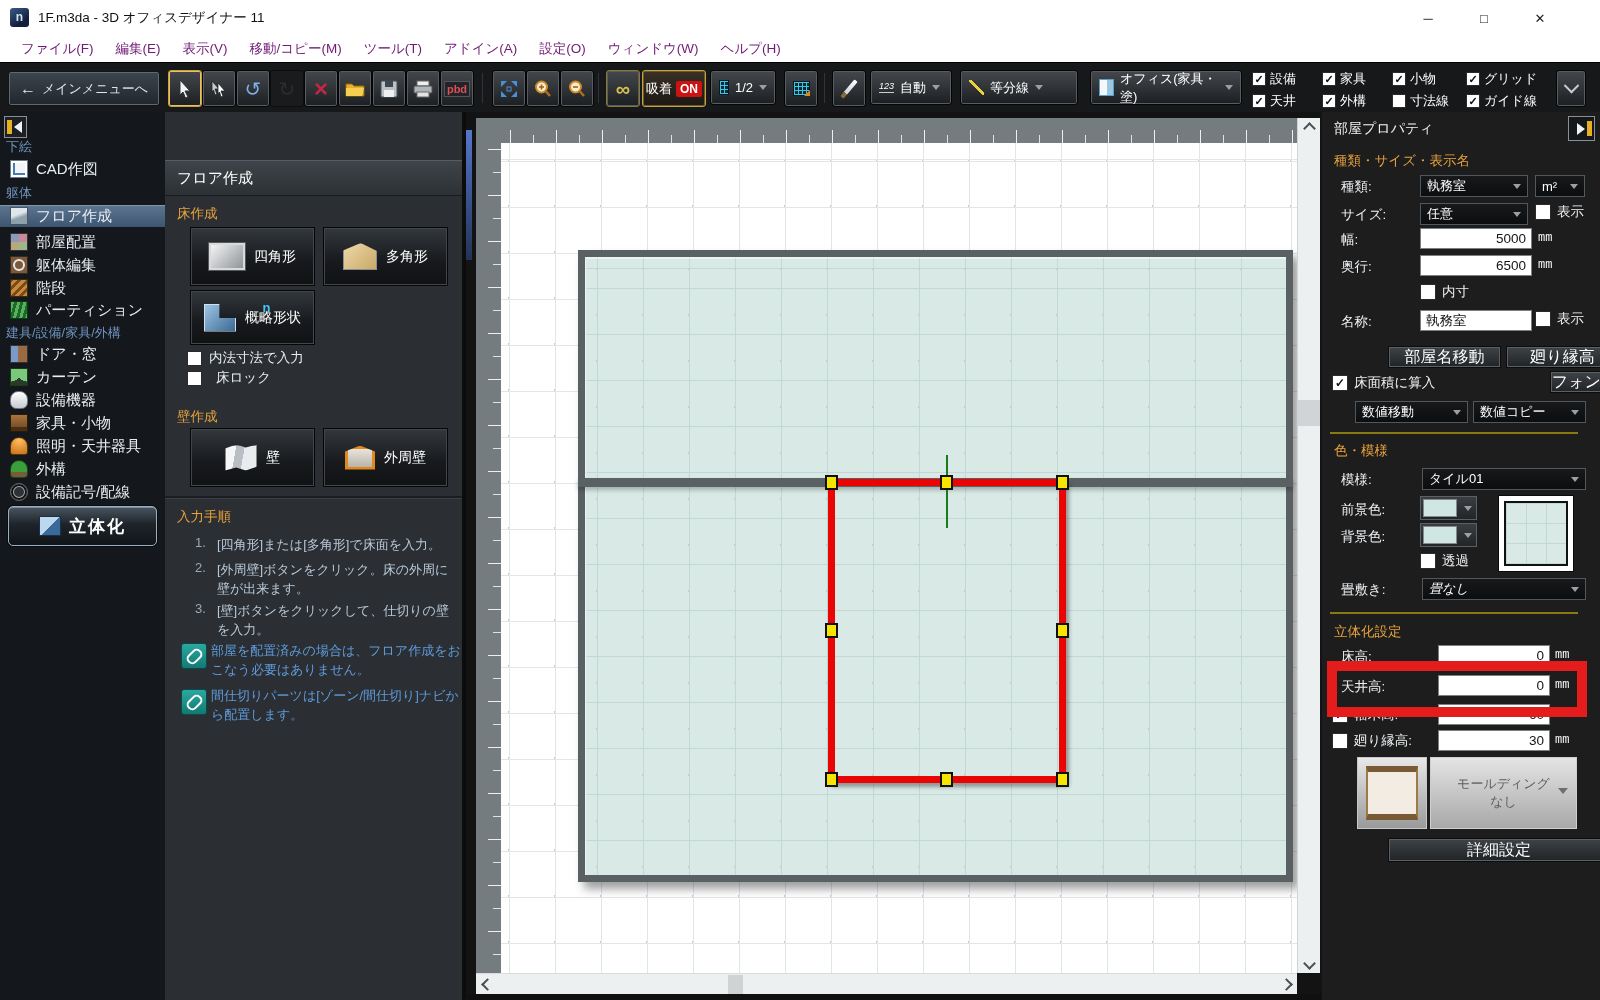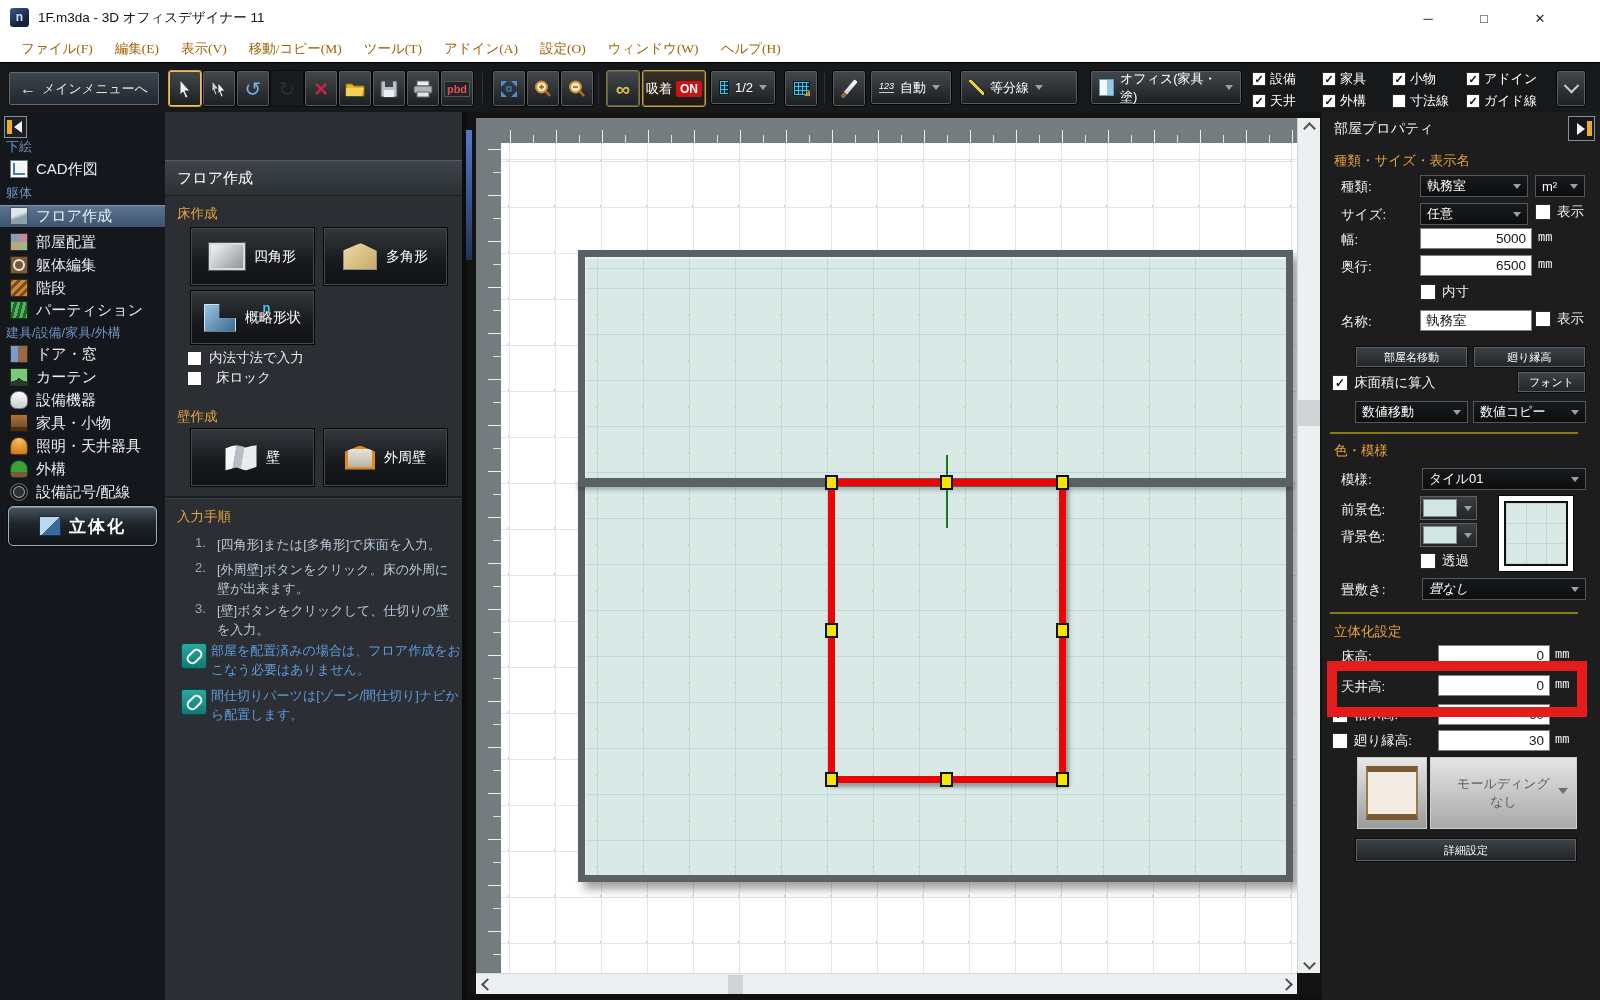--- a/index.html
+++ b/index.html
@@ -8,21 +8,21 @@
   .abs{position:absolute;}
   
   #titlebar{left:0;top:0;width:1600px;height:36px;background:#fff;color:#111;}
   #appicon{left:10px;top:8px;width:19px;height:19px;border-radius:3px;
            background:linear-gradient(145deg,#3b5a8c 0%,#13203a 70%);color:#cfe0f0;
            font-size:12px;font-weight:bold;text-align:center;line-height:19px;}
   #wtitle{left:38px;top:9px;font-size:13.5px;}
   .wbtn{top:0;width:52px;height:36px;display:flex;align-items:center;justify-content:center;font-size:13px;color:#222;}
   
   #menubar{left:0;top:36px;width:1600px;height:26px;background:#fff;display:flex;align-items:center;padding-left:10px;box-sizing:border-box;}
-  .mitem{font-size:13.5px;color:#a16207;padding:0 11px;height:100%;display:flex;align-items:center;font-family:Liberation Serif, serif;}
+  .mitem{font-size:13.5px;color:#701a75;padding:0 11px;height:100%;display:flex;align-items:center;}
   
   #toolbar{left:0;top:62px;width:1600px;height:50px;background:#16181a;border-top:1px solid #000;}
   .tbtn{position:absolute;top:7px;width:32px;height:35px;border-radius:3px;
         background:linear-gradient(#44484c,#1c1f22);border:1px solid #050505;
         box-shadow:inset 0 0 0 1px #565c61;display:flex;align-items:center;justify-content:center;}
   .tbtn.active{border:1px solid #c9a143;box-shadow:inset 0 0 0 1px #e7c264;}
   .tbtn.disabled{opacity:.55;}
   .tglyph{font-size:20px;line-height:1;}
   #backbtn{left:8px;top:8px;width:150px;height:33px;background:linear-gradient(#3d454d,#20262c);
            border:1px solid #10151a;box-shadow:inset 0 0 0 1px #5d6a76;border-radius:3px;
@@ -152,21 +152,21 @@
   .ddk{position:absolute;background:linear-gradient(#17191b,#0b0d0f);border:1px solid #4e585e;color:#fff;
        display:flex;align-items:center;padding:0 6px;font-size:13px;box-sizing:border-box;height:22px;}
   .ddk .dar{margin-left:auto;}
   .inw{position:absolute;background:#fff;border:1px solid #7a7f84;color:#141414;font-size:13.5px;height:21px;
        display:flex;align-items:center;justify-content:flex-end;padding:0 5px;box-sizing:border-box;}
   .inw.left{justify-content:flex-start;}
   .unit{position:absolute;color:#f2f4f6;font-size:12px;font-family:"Liberation Mono",monospace;}
   .rcb{position:absolute;display:flex;align-items:center;gap:6px;color:#eef1f4;font-size:13.5px;}
   .rcb .cbbox{width:14px;height:14px;line-height:14px;font-size:12px;}
   .btnd{position:absolute;background:linear-gradient(#3e4347,#202427);border:1px solid #0c0c0c;
-        box-shadow:inset 0 0 0 1px #5a6065;color:#fff;font-size:11px;display:flex;align-items:center;justify-content:center;height:22px;box-sizing:border-box;}
+        box-shadow:inset 0 0 0 1px #5a6065;color:#fff;font-size:16px;display:flex;align-items:center;justify-content:center;height:22px;box-sizing:border-box;margin-left:33px;}
   .rdiv{position:absolute;left:8px;width:248px;height:2px;background:#8a7a12;}
   .swatch{position:absolute;height:24px;width:57px;background:linear-gradient(#3a3e42,#222527);border:1px solid #5a6065;display:flex;align-items:center;padding:2px;box-sizing:border-box;}
   .swcol{width:32px;height:16px;background:#cfe6e2;border:1px solid #888;}
   .swatch .dar{margin-left:auto;margin-right:2px;}
   #preview{left:176px;top:383px;width:76px;height:77px;background:#fff;border:1px solid #0a0a0a;box-sizing:border-box;padding:5px;}
   #preview .inner{width:100%;height:100%;box-sizing:border-box;border:2px solid #111;background:#d9eae6;
     background-image:repeating-linear-gradient(90deg,#c2d8d4 0 1px,transparent 1px 20px),
                      repeating-linear-gradient(0deg,#c2d8d4 0 1px,transparent 1px 20px);}
   #moldframe{left:35px;top:645px;width:68px;height:70px;background:linear-gradient(#e8e8e8,#9a9a9a);border:1px solid #c8c8c8;
              display:flex;align-items:center;justify-content:center;}
@@ -359,21 +359,21 @@
         <span class="cblab">小物</span>
       </span>
     <span class="cb">
         <span class="cbbox"></span>
         <span class="cblab">寸法線</span>
       </span>
   </div>
   <div class="lcol" style="left:1466px;">
     <span class="cb">
         <span class="cbbox">✓</span>
-        <span class="cblab">アドイン</span>
+        <span class="cblab">グリッド</span>
       </span>
     <span class="cb">
         <span class="cbbox">✓</span>
         <span class="cblab">ガイド線</span>
       </span>
   </div>
   <div class="tbtn" style="left:1556px;width:28px;">
     <span class="chev" style="transform:rotate(-45deg) translate(2px,-2px);"></span>
   </div>
 </div>

